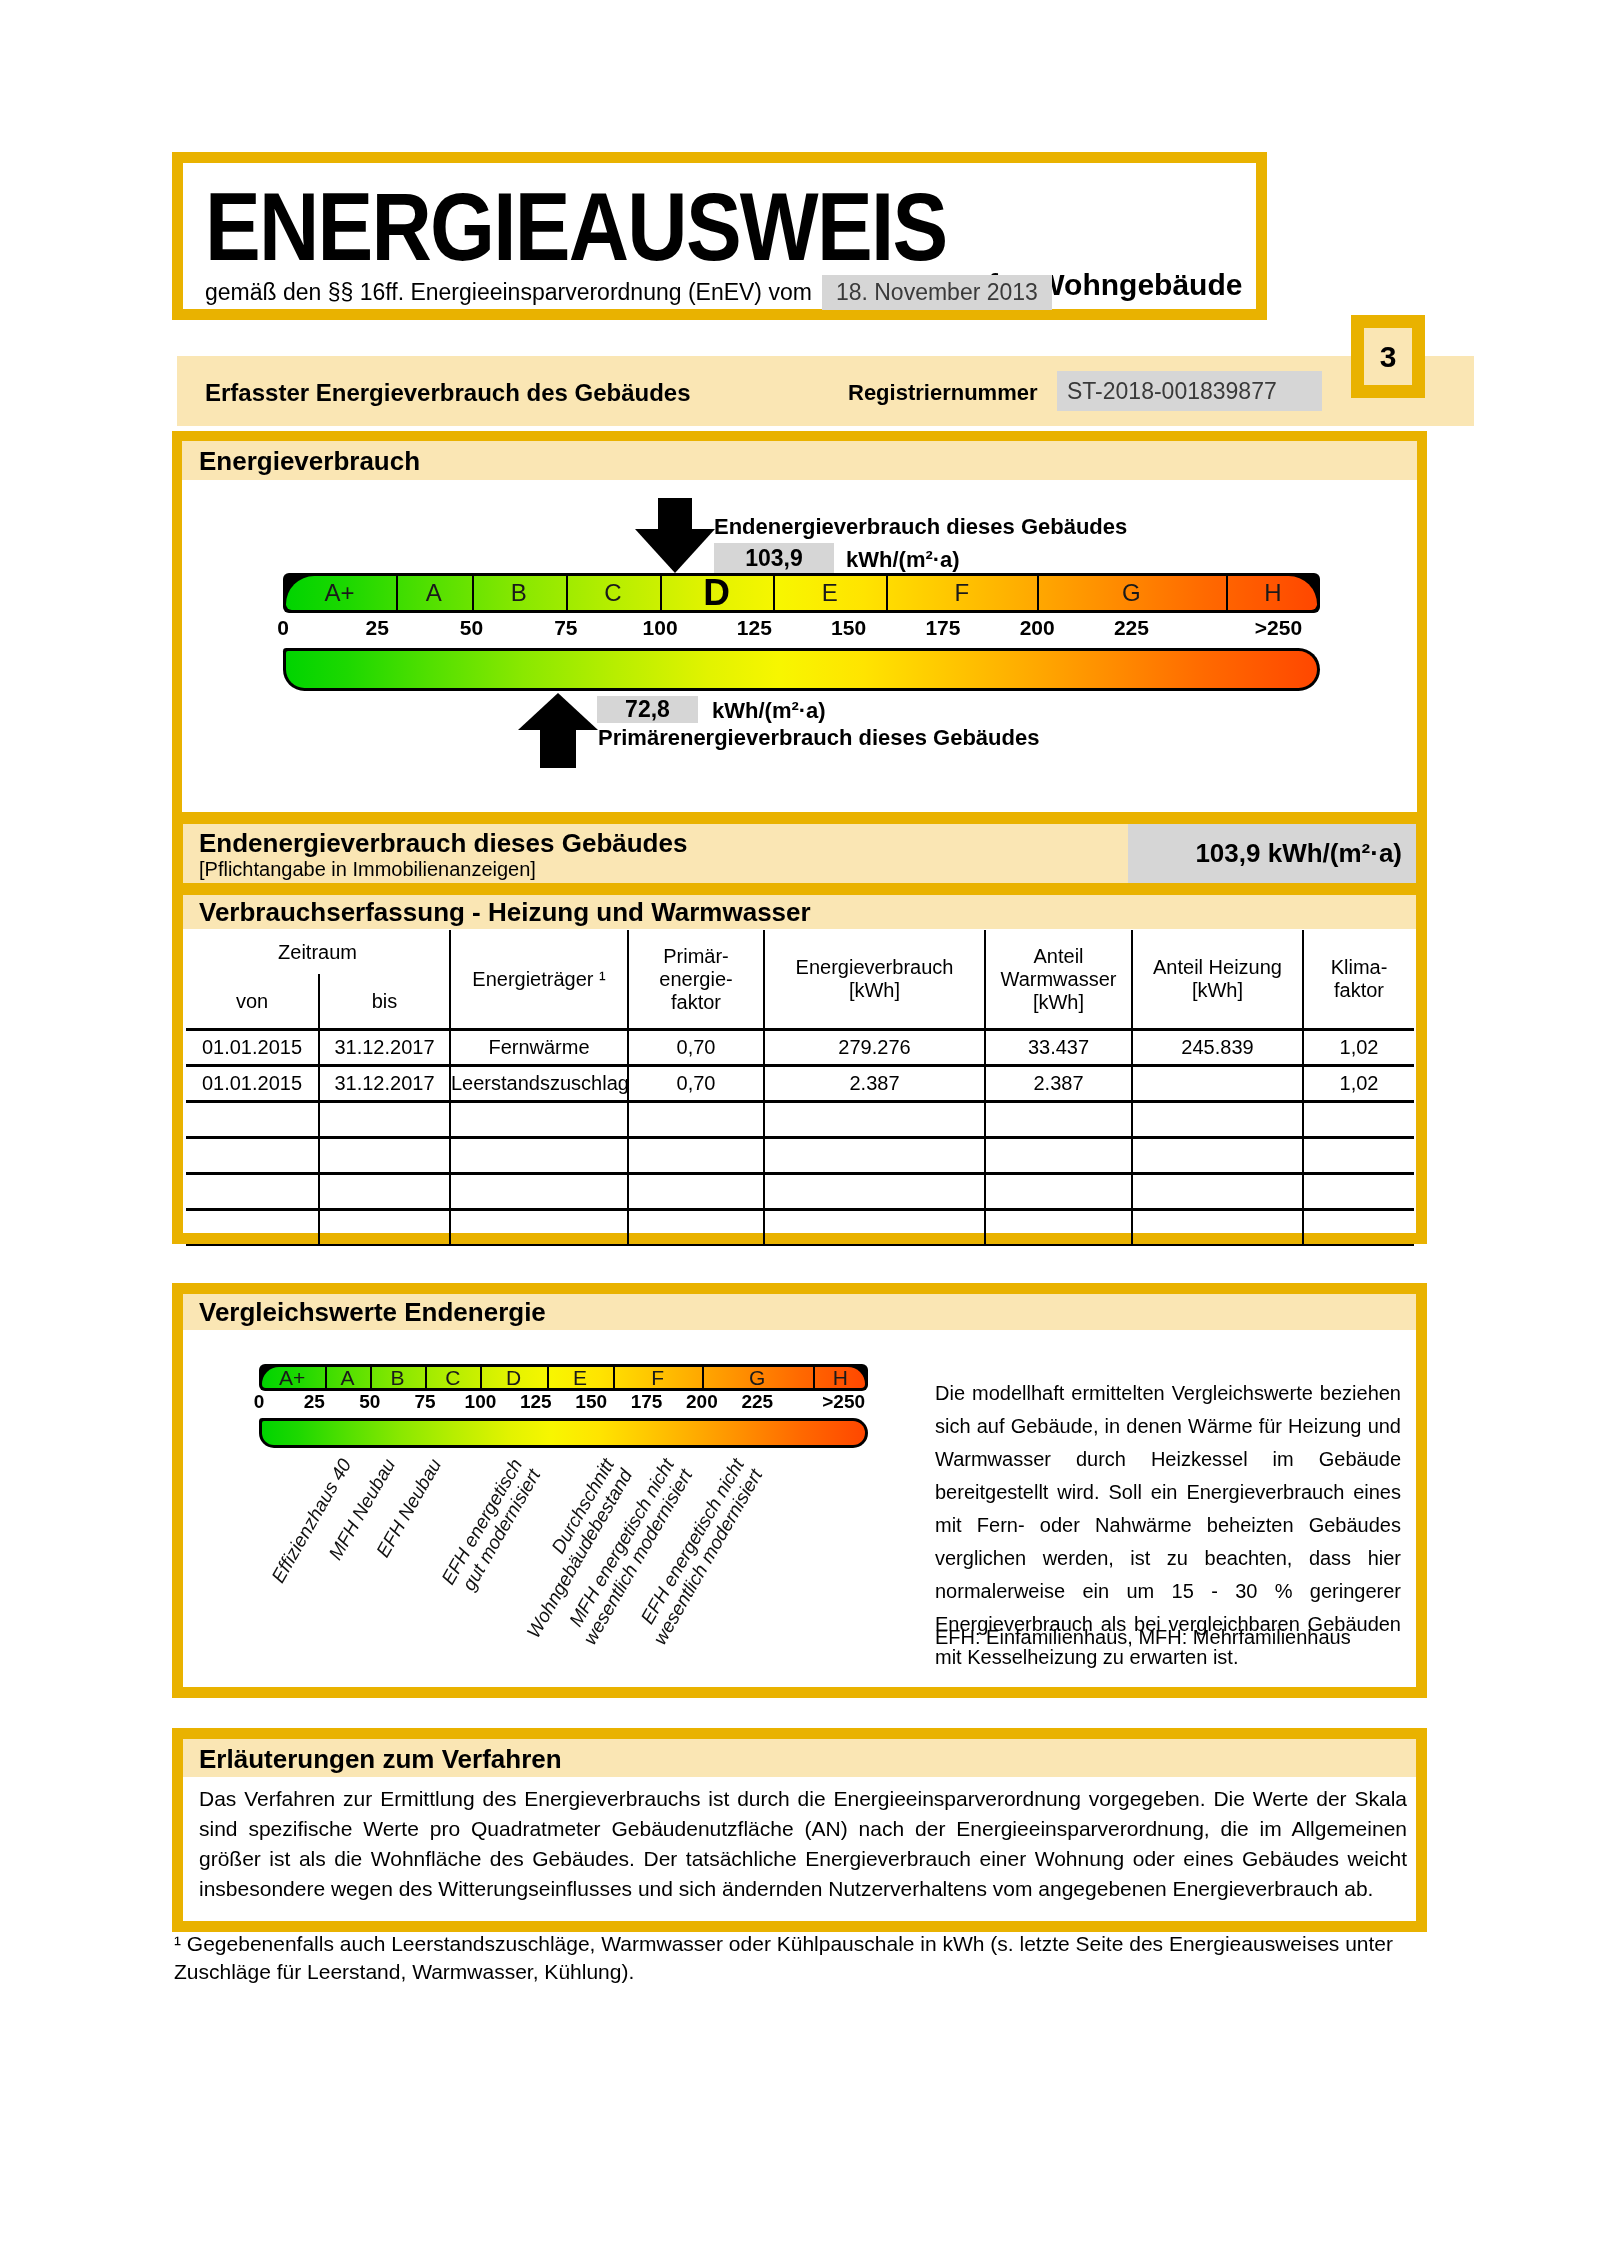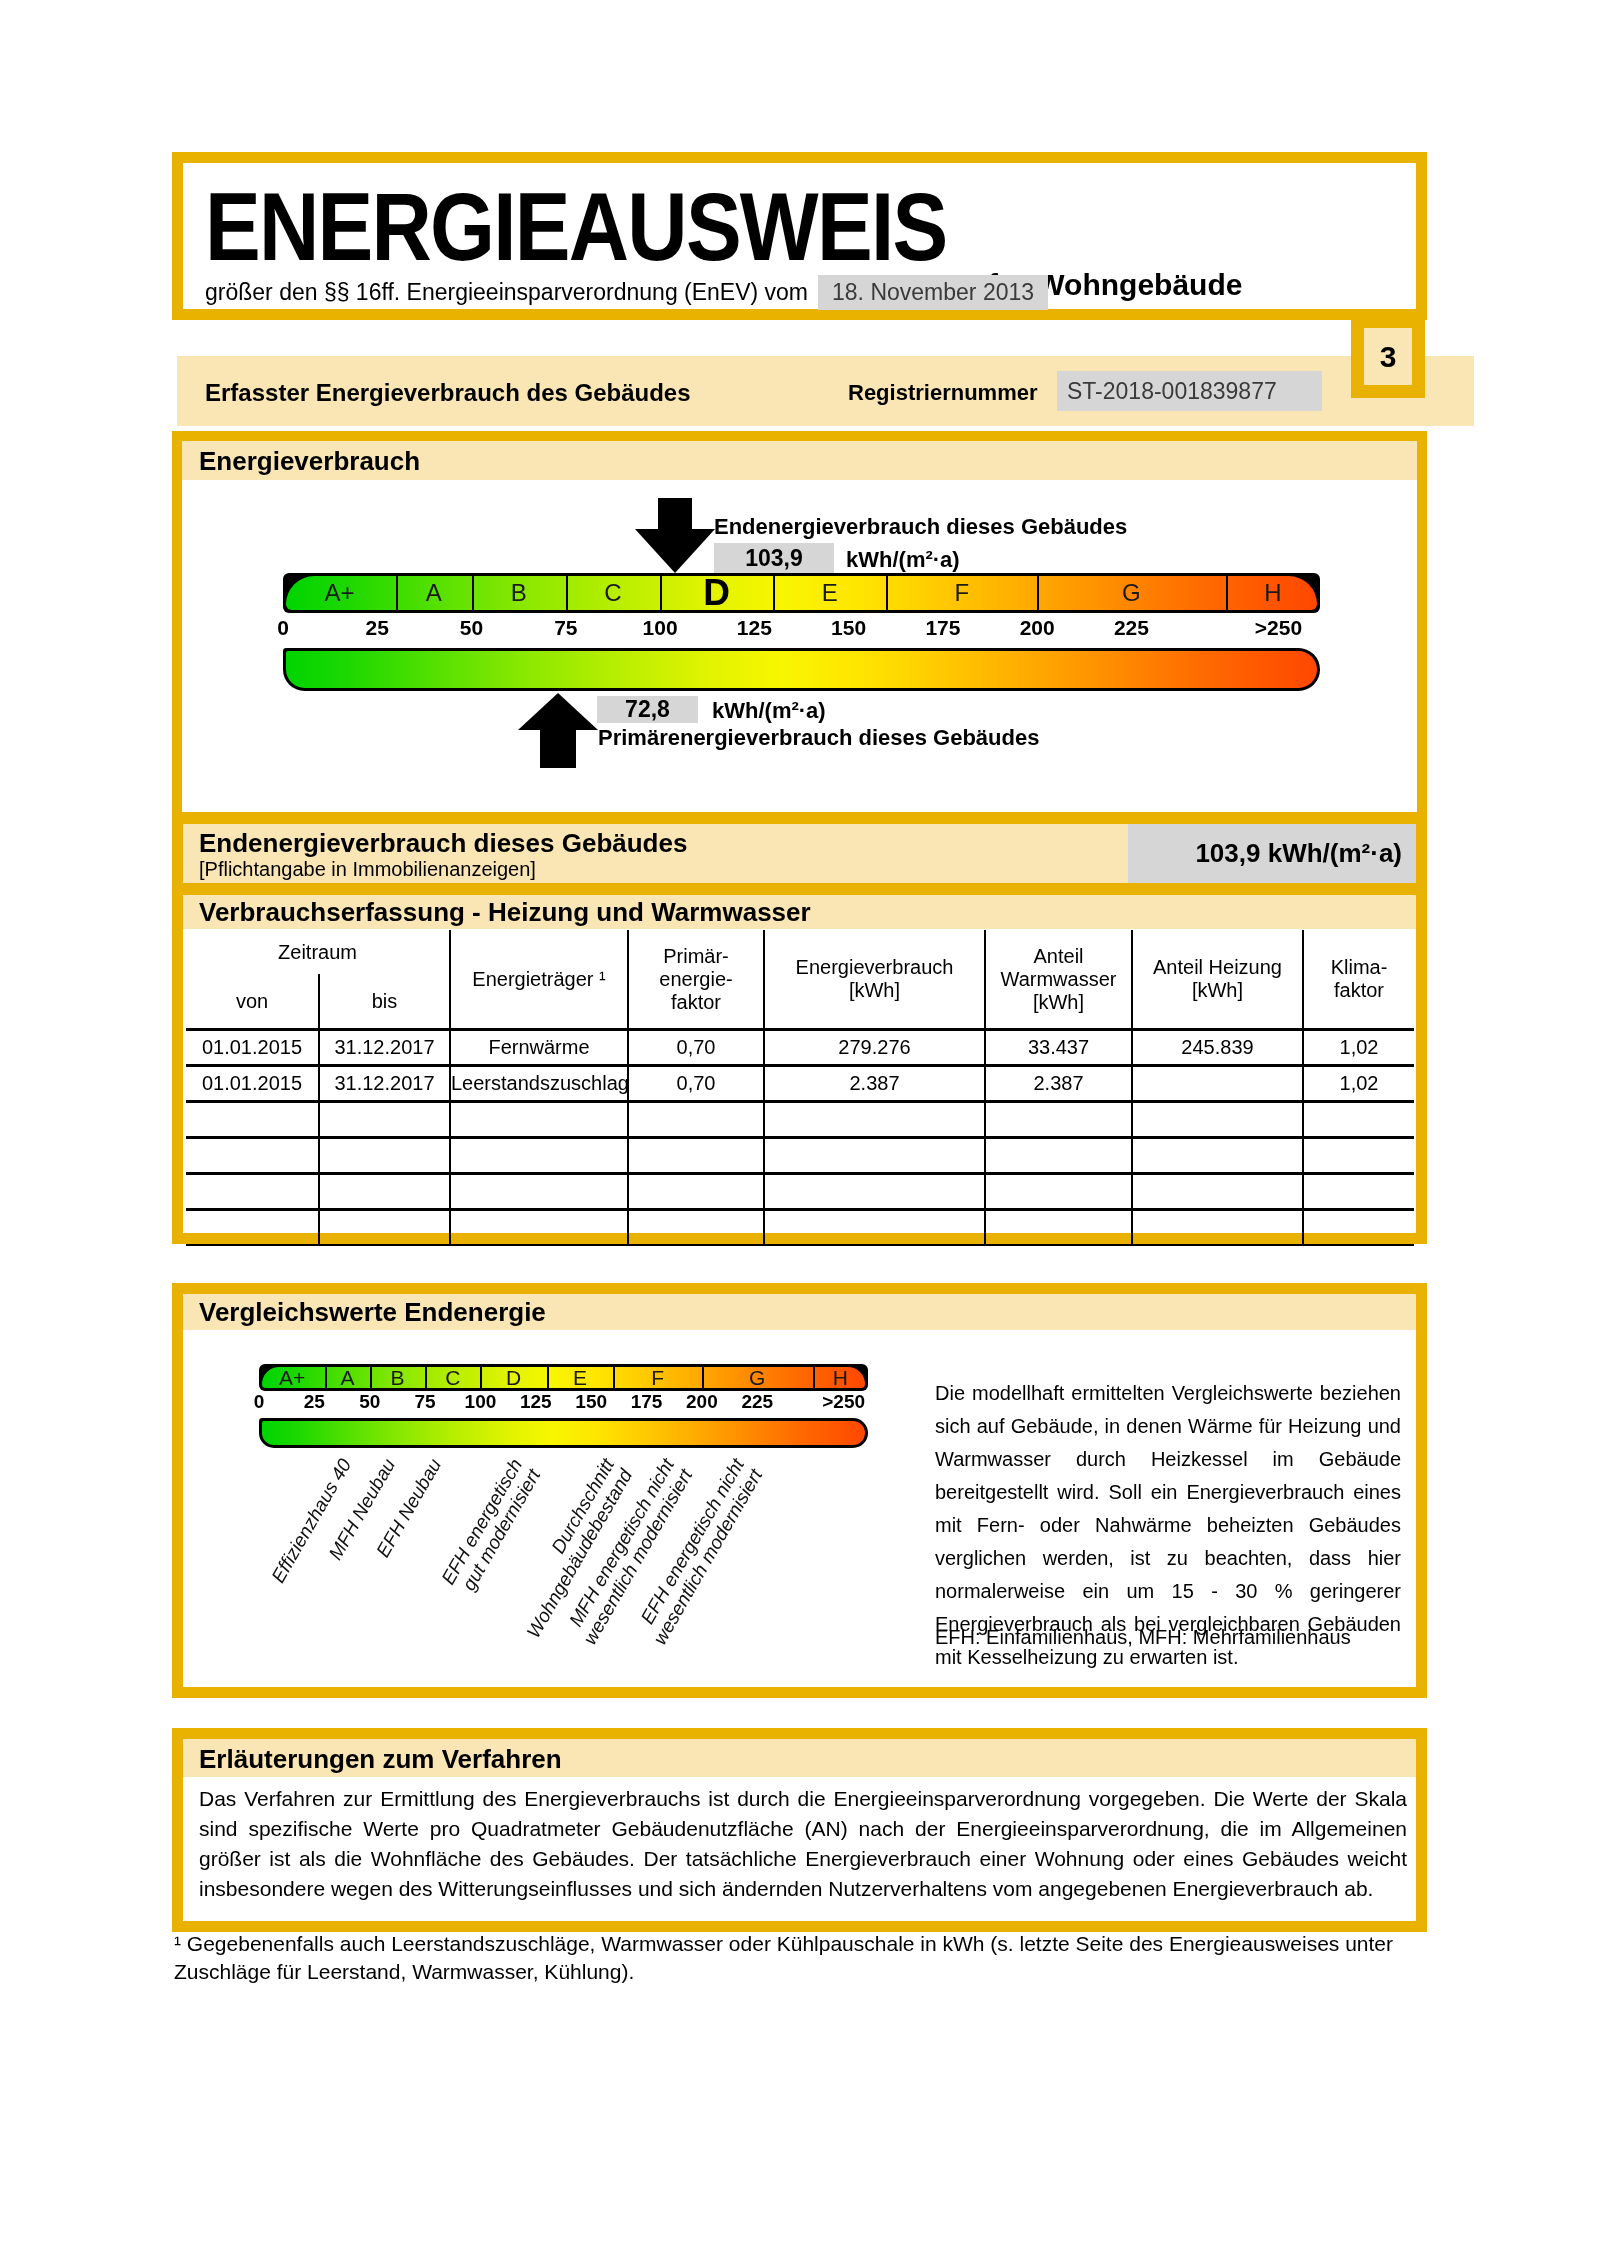--- a/index.html
+++ b/index.html
@@ -59,27 +59,27 @@
   #explanation-text{font-size:21px;line-height:30px;text-align:justify;}
   #footnote{font-size:21px;line-height:28px;}
   .band-note{font-size:20px;}
   .value-band{position:absolute;background:var(--gray);display:flex;align-items:center;justify-content:flex-end;padding-right:14px;font-size:26px;font-weight:700;box-sizing:border-box;}
 </style>
 </head>
 <body>
 
 <div id="page">
 
-  <div class="frame" style="left:172px;top:152px;width:1255px;height:168px;">
+  <div class="frame" style="left:172px;top:152px;width:1095px;height:168px;">
     <div class="abs" style="left:22px;top:16px;">
       <span id="main-title" style="display:inline-block;">ENERGIEAUSWEIS</span>
     </div>
     <div class="abs" id="title-for" style="left:805px;top:80px;margin-top:25px;">für Wohngebäude</div>
     <div class="abs" id="law-line" style="left:22px;top:112px;">
-      <span>größer den §§ 16ff. Energieeinsparverordnung (EnEV) vom</span>
+      <span>gemäß den §§ 16ff. Energieeinsparverordnung (EnEV) vom</span>
       <span id="law-date-box">18. November 2013</span>
     </div>
   </div>
 
   <div class="abs cream" style="left:177px;top:327px;width:1297px;height:70px;margin-top:29px;">
     <div class="abs" id="info-band-title" style="left:28px;top:23px;">Erfasster Energieverbrauch des Gebäudes</div>
     <div class="abs" id="registry-label" style="left:671px;top:24px;">Registriernummer</div>
     <div class="abs" id="registry-value-box" style="left:880px;top:15px;width:255px;height:40px;">
       <span>ST-2018-001839877</span>
     </div>

